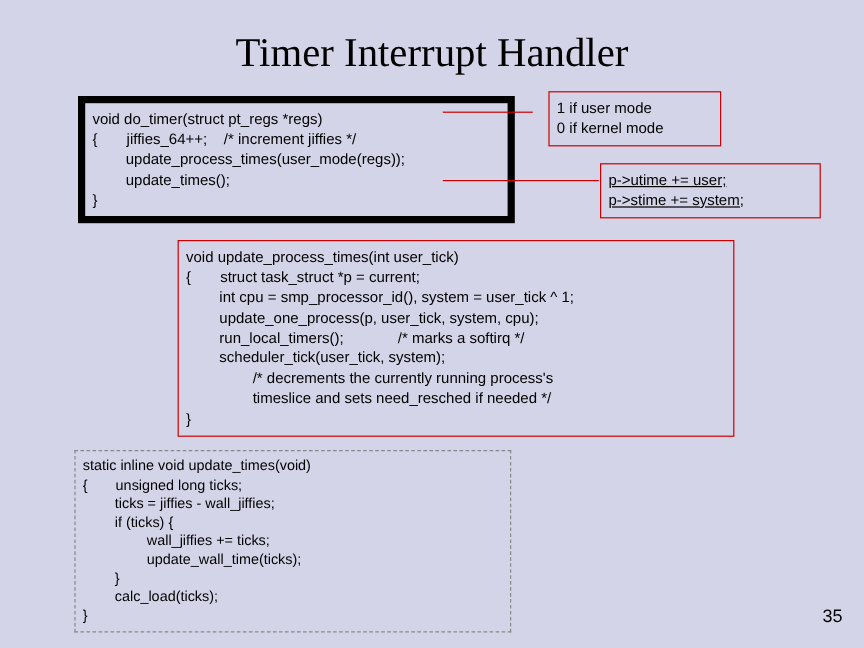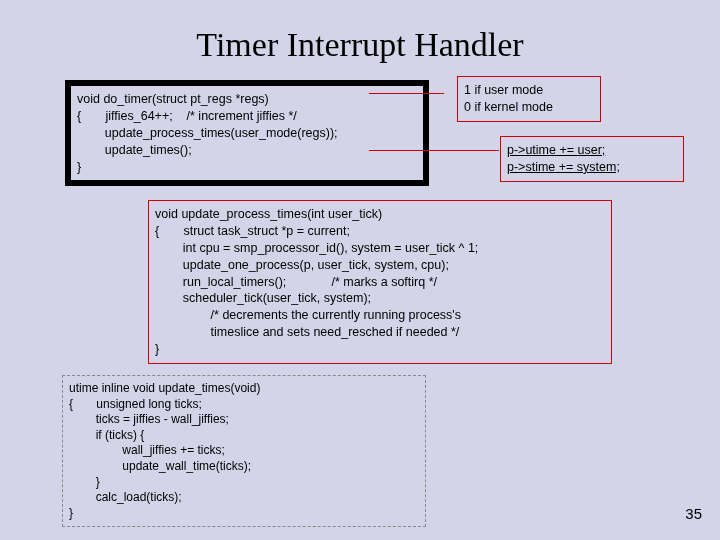--- a/index.html
+++ b/index.html
@@ -69,21 +69,21 @@
 <div class="codebox box2">void update_process_times(int user_tick)
 {       struct task_struct *p = current;
         int cpu = smp_processor_id(), system = user_tick ^ 1;
         update_one_process(p, user_tick, system, cpu);
         run_local_timers();             /* marks a softirq */
         scheduler_tick(user_tick, system);
                 /* decrements the currently running process's
                 timeslice and sets need_resched if needed */
 }</div>
 
-<div class="codebox box3">utime inline void update_times(void)
+<div class="codebox box3">static inline void update_times(void)
 {       unsigned long ticks;
         ticks = jiffies - wall_jiffies;
         if (ticks) {
                 wall_jiffies += ticks;
                 update_wall_time(ticks);
         }
         calc_load(ticks);
 }</div>
 
 <div class="pagenum">35</div>

